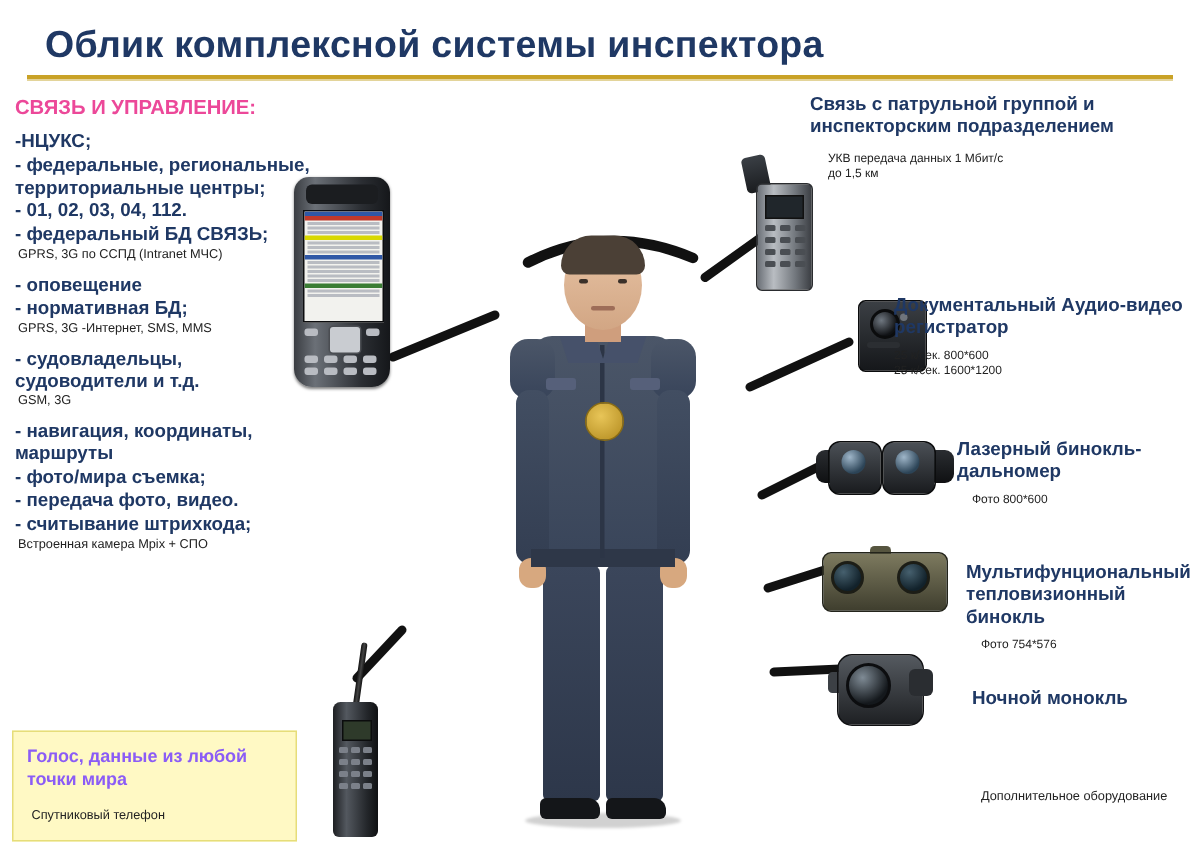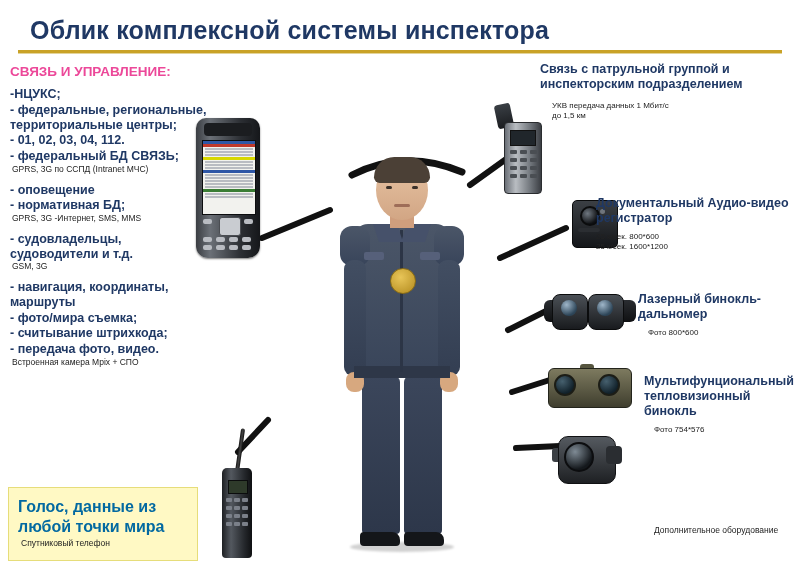--- a/index.html
+++ b/index.html
@@ -52,21 +52,21 @@
     position:absolute;
     background:#FFF9C4;
     border:1px solid #E6DD7A;
     box-sizing:border-box;
   }
   #callout-voice{
     left:8px;top:487px;width:190px;height:74px;
   }
   #callout-voice .co-title{
     position:absolute;left:9px;top:9px;width:170px;
-    font-size:16px;font-weight:bold;color:#0369a1;line-height:1.25;
+    font-size:12px;font-weight:bold;color:#8b5cf6;line-height:1.25;
   }
   #callout-voice .co-sub{
     position:absolute;left:12px;top:50px;width:170px;
     font-size:8.5px;color:#222;
   }
 
   
   .rlabel{position:absolute;}
   .rl-title{
     font-size:12.5px;font-weight:bold;color:#1F3864;line-height:1.2;
@@ -336,22 +336,22 @@
     <div class="lc-item">- оповещение</div>
     <div class="lc-item">- нормативная БД;</div>
     <div class="lc-note">GPRS, 3G -Интернет, SMS, MMS</div>
 
     <div class="lc-item">- судовладельцы, судоводители и т.д.</div>
     <div class="lc-note">GSM, 3G</div>
 
     <div class="lc-item">- навигация, координаты, маршруты</div>
 
     <div class="lc-item">- фото/мира съемка;</div>
+    <div class="lc-item">- передача фото, видео.</div>
     <div class="lc-item">- считывание штрихкода;</div>
-    <div class="lc-item">- передача фото, видео.</div>
     <div class="lc-note">Встроенная камера Mpix + СПО</div>
   </div>
 
   <div class="callout" id="callout-voice">
     <div class="co-title">Голос, данные из любой точки мира</div>
     <div class="co-sub">Спутниковый телефон</div>
   </div>
 
   <div class="device" id="dev-phone">
     <div class="ph-body"></div>
@@ -504,18 +504,21 @@
   <div class="rlabel" style="left:638px;top:292px;width:158px;">
     <div class="rl-title">Лазерный бинокль-дальномер</div>
     <div class="rl-sub" style="margin-left:10px;margin-top:6px;">Фото 800*600</div>
   </div>
 
   <div class="rlabel" style="left:644px;top:374px;width:152px;">
     <div class="rl-title">Мультифунциональный тепловизионный бинокль</div>
     <div class="rl-sub" style="margin-left:10px;margin-top:6px;">Фото 754*576</div>
   </div>
 
+  <div class="rlabel" style="left:648px;top:458px;width:150px;">
+    <div class="rl-title">Ночной монокль</div>
+  </div>
 
   <div class="rlabel" style="left:654px;top:516px;width:130px;">
     <div class="rl-sub" style="font-size:8.5px;line-height:1.3;">Дополнительное оборудование</div>
   </div>
 
 </div>
 
 </body></html>

